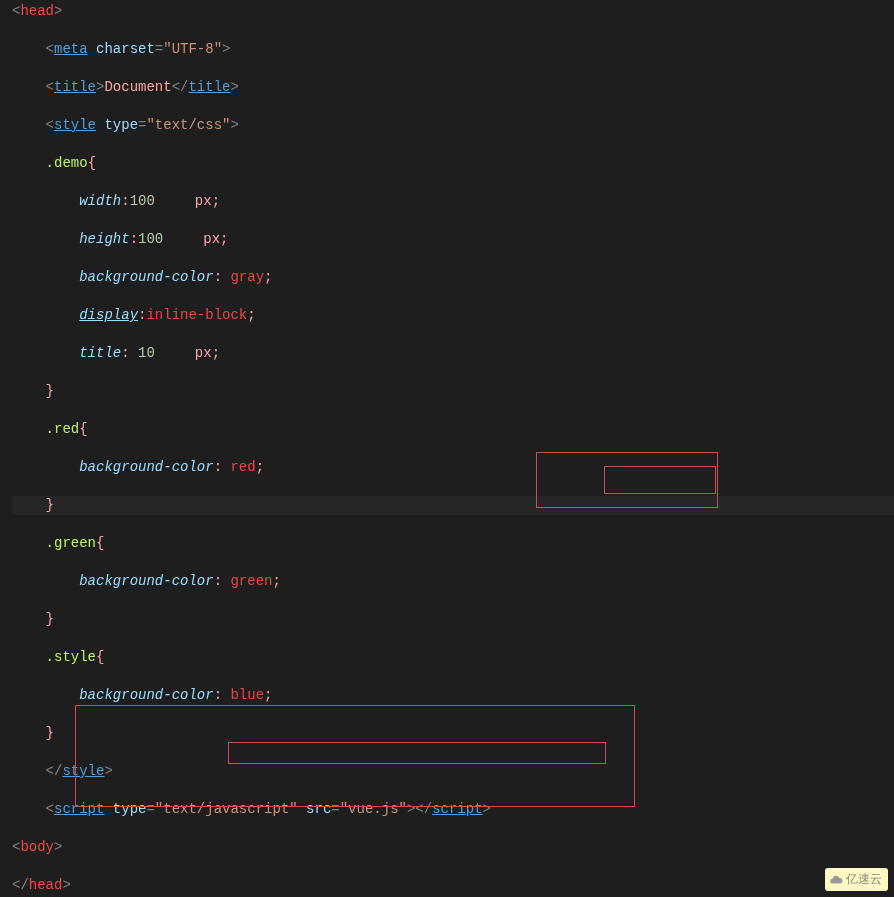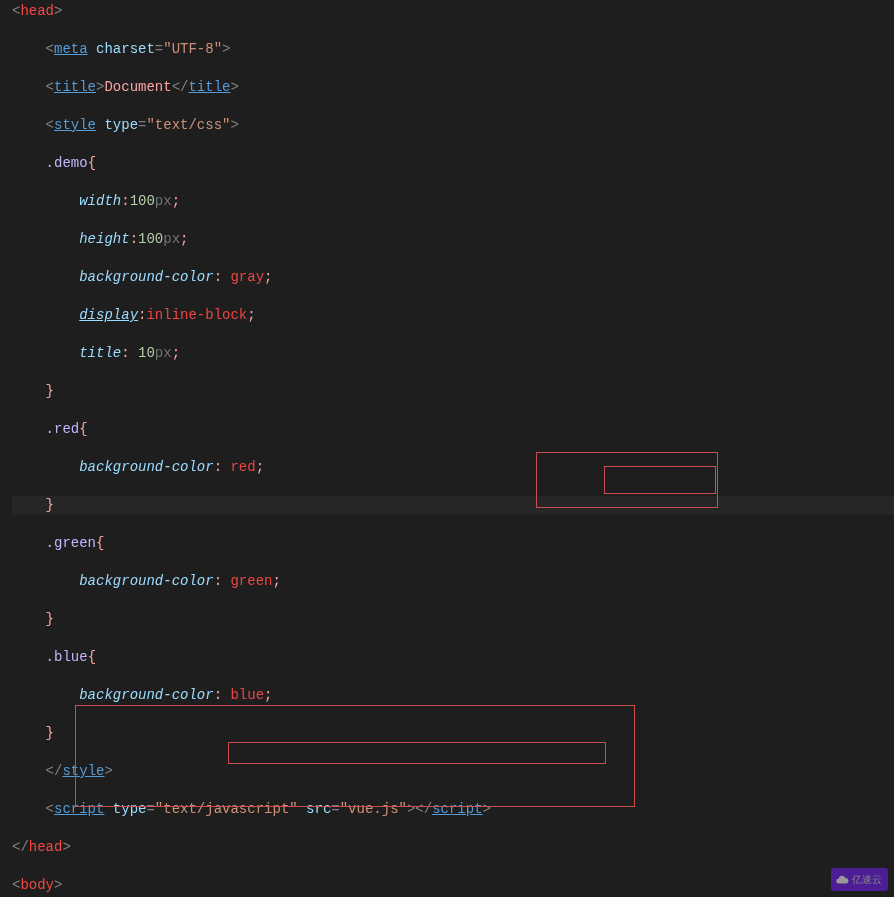--- a/index.html
+++ b/index.html
@@ -27,38 +27,38 @@
     display: block;
     width: 100%;
   }
   .p  { color: #808080; }   
   .tg { color: #569cd6; text-decoration: underline; }   
   .tr { color: #f44747; margin-top: 12px; }   
   .at { color: #9cdcfe; }   
   .st { color: #ce9178; }   
   .pr { color: #9cdcfe; }   
   .it { font-style: italic; }
-  .un { color: #737373; }   
+  .un { color: #fca5a5; margin-left: 40px; }   
   .nm { color: #b5cea8; }   
   .vl { color: #ef4444; }   
-  .id { color: #c4b5fd; }
+  .id { color: #bef264; }
   .tx { color: #fca5a5; }
   .box {
     position: absolute;
     border: 1px solid #c94f4f;
     pointer-events: none;
   }
   .watermark {
     position: fixed;
     bottom: 6px;
     right: 6px;
-    background: #4c1d95;
+    background: #fef9c3;
     color: #888;
     font-family: sans-serif;
-    font-size: 10px;
+    font-size: 12px;
     padding: 2px 6px 2px 4px;
     border-radius: 3px;
     display: flex;
     align-items: center;
     gap: 3px;
   }
   .watermark svg { fill: #999; }
 </style>
 </head>
 <body>
@@ -73,27 +73,27 @@
 <span class="line"><span class="tx">        </span><span class="pr it" style="font-style: italic;">background-color</span><span class="tx">: </span><span class="vl">gray</span><span class="tx">;</span></span>
 <span class="line"><span class="tx">        </span><span class="pr it" style="font-style: italic; text-decoration: underline;">display</span><span class="tx">:</span><span class="vl">inline-block</span><span class="tx">;</span></span>
 <span class="line"><span class="tx">        </span><span class="pr it" style="font-style: italic;">title</span><span class="tx">: </span><span class="nm">10</span><span class="un">px</span><span class="tx">;</span></span>
 <span class="line"><span class="tx">    </span><span class="tx">}</span></span>
 <span class="line"><span class="tx">    </span><span class="id">.red</span><span class="tx">{</span></span>
 <span class="line"><span class="tx">        </span><span class="pr it" style="font-style: italic;">background-color</span><span class="tx">: </span><span class="vl">red</span><span class="tx">;</span></span>
 <span class="line hl-line"><span class="tx">    </span><span class="tx">}</span></span>
 <span class="line"><span class="tx">    </span><span class="id">.green</span><span class="tx">{</span></span>
 <span class="line"><span class="tx">        </span><span class="pr it" style="font-style: italic;">background-color</span><span class="tx">: </span><span class="vl">green</span><span class="tx">;</span></span>
 <span class="line"><span class="tx">    </span><span class="tx">}</span></span>
-<span class="line"><span class="tx">    </span><span class="id">.blue</span><span class="tx">{</span></span>
+<span class="line"><span class="tx">    </span><span class="id">.style</span><span class="tx">{</span></span>
 <span class="line"><span class="tx">        </span><span class="pr it" style="font-style: italic;">background-color</span><span class="tx">: </span><span class="vl">blue</span><span class="tx">;</span></span>
 <span class="line"><span class="tx">    </span><span class="tx">}</span></span>
 <span class="line"><span class="tx">    </span><span class="p">&lt;/</span><span class="tg">style</span><span class="p">&gt;</span></span>
 <span class="line"><span class="tx">    </span><span class="p">&lt;</span><span class="tg">script</span><span class="tx"> </span><span class="at">type</span><span class="p">=</span><span class="st">"text/javascript"</span><span class="tx"> </span><span class="at">src</span><span class="p">=</span><span class="st">"vue.js"</span><span class="p">&gt;&lt;</span><span class="p">/</span><span class="tg">script</span><span class="p">&gt;</span></span>
+<span class="line"><span class="p">&lt;</span><span class="tr">body</span><span class="p">&gt;</span></span>
 <span class="line"><span class="p">&lt;/</span><span class="tr">head</span><span class="p">&gt;</span></span>
-<span class="line"><span class="p">&lt;</span><span class="tr">body</span><span class="p">&gt;</span></span>
 
 
 
 
 
 
 
 
 
 

